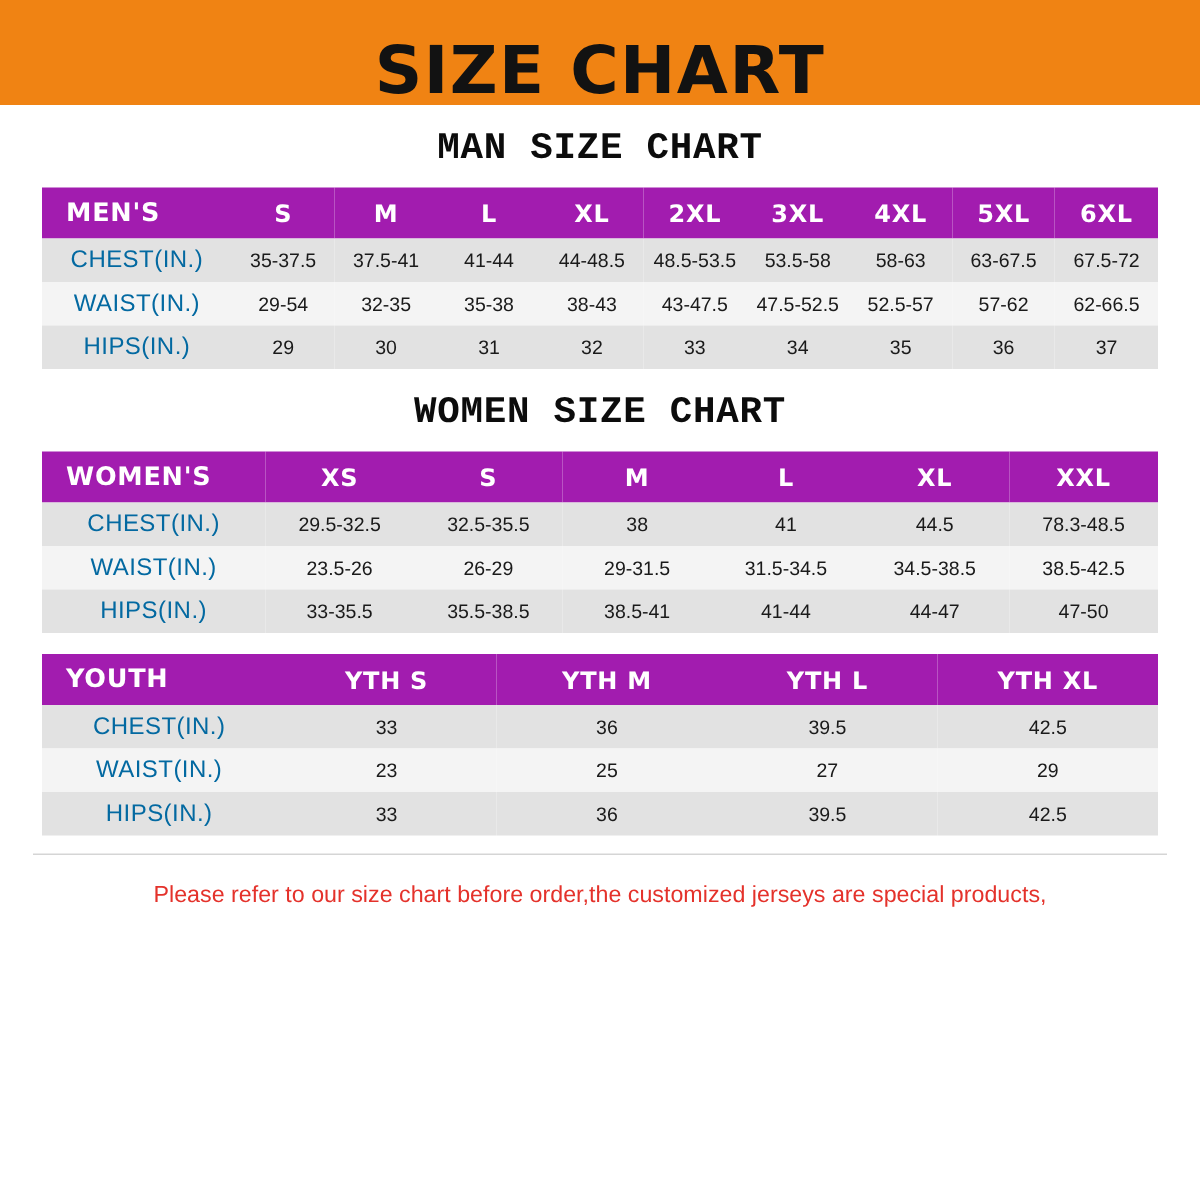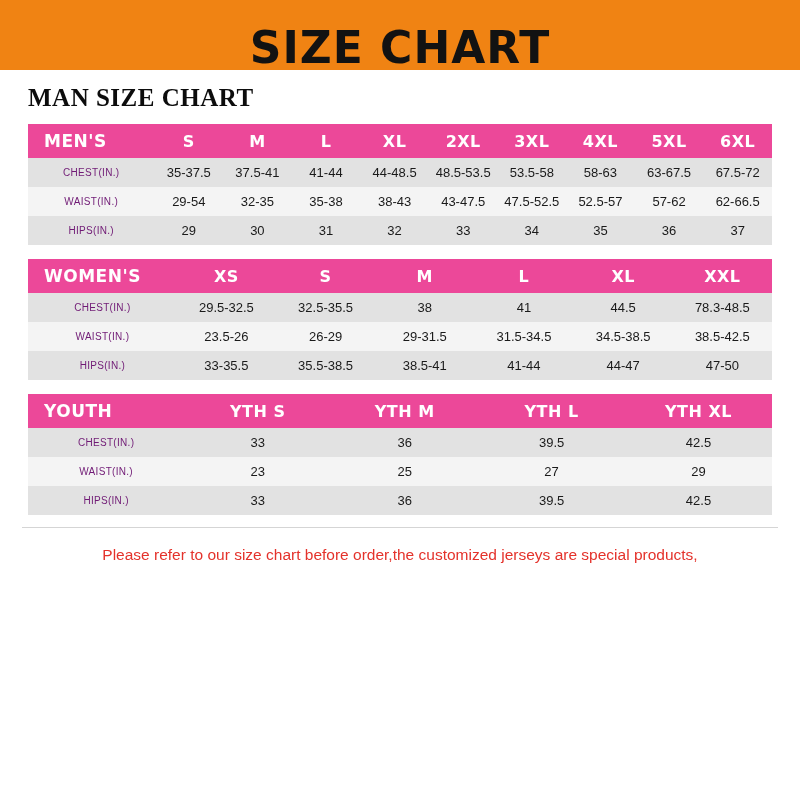--- a/index.html
+++ b/index.html
@@ -38,22 +38,22 @@
   }
   
   .content {
     padding: 0 28px;
     box-sizing: border-box;
   }
   .section {
     margin-top: 14px;
   }
   .section-title {
-    text-align: left;
-    font-family: Liberation Serif, serif;
+    text-align: center;
+    font-family: Liberation Mono, monospace;
     font-weight: bold;
     font-size: 25px;
     color: #0c0c0c;
     margin: 10px 0 12px 0;
     letter-spacing: 0.5px;
   }
   table.size-table {
     width: 100%;
     border-collapse: collapse;
     table-layout: fixed;
@@ -63,21 +63,21 @@
     text-align: center;
     font-size: 13px;
     color: #1a1a1a;
     padding: 0;
     height: 29px;
     font-family: "Liberation Sans", sans-serif;
     font-weight: normal;
   }
   
   table.size-table thead tr {
-    background: #ec4899;
+    background: #a21caf;
   }
   table.size-table thead th {
     color: #ffffff;
     font-size: 16px;
     font-family: "DejaVu Sans", sans-serif;
     font-weight: bold;
     height: 34px;
     letter-spacing: 0.5px;
   }
   table.size-table thead th.label-col {
@@ -87,23 +87,23 @@
   }
   
   table.size-table tbody tr:nth-child(odd) {
     background: #e2e2e2;
   }
   table.size-table tbody tr:nth-child(even) {
     background: #f4f4f4;
   }
   table.size-table tbody td.label-col {
     text-align: center;
-    font-size: 10px;
+    font-size: 16px;
     letter-spacing: 0.3px;
-    color: #701a75;
+    color: #0369a1;
   }
   
   .men-tbl col.c0 { width: 17%; }
   .women-tbl col.c0 { width: 20%; }
   .youth-tbl col.c0 { width: 21%; }
 
   
   .footer-note {
     margin-top: 16px;
     padding: 0 25px;
@@ -194,20 +194,21 @@
             <td>34</td>
             <td>35</td>
             <td>36</td>
             <td>37</td>
           </tr>
         </tbody>
       </table>
     </div>
 
     <div class="section">
+      <div class="section-title">WOMEN SIZE CHART</div>
       <table class="size-table women-tbl">
         <colgroup>
           <col class="c0">
             <col>
             <col>
             <col>
             <col>
             <col>
             <col>
         </colgroup>

